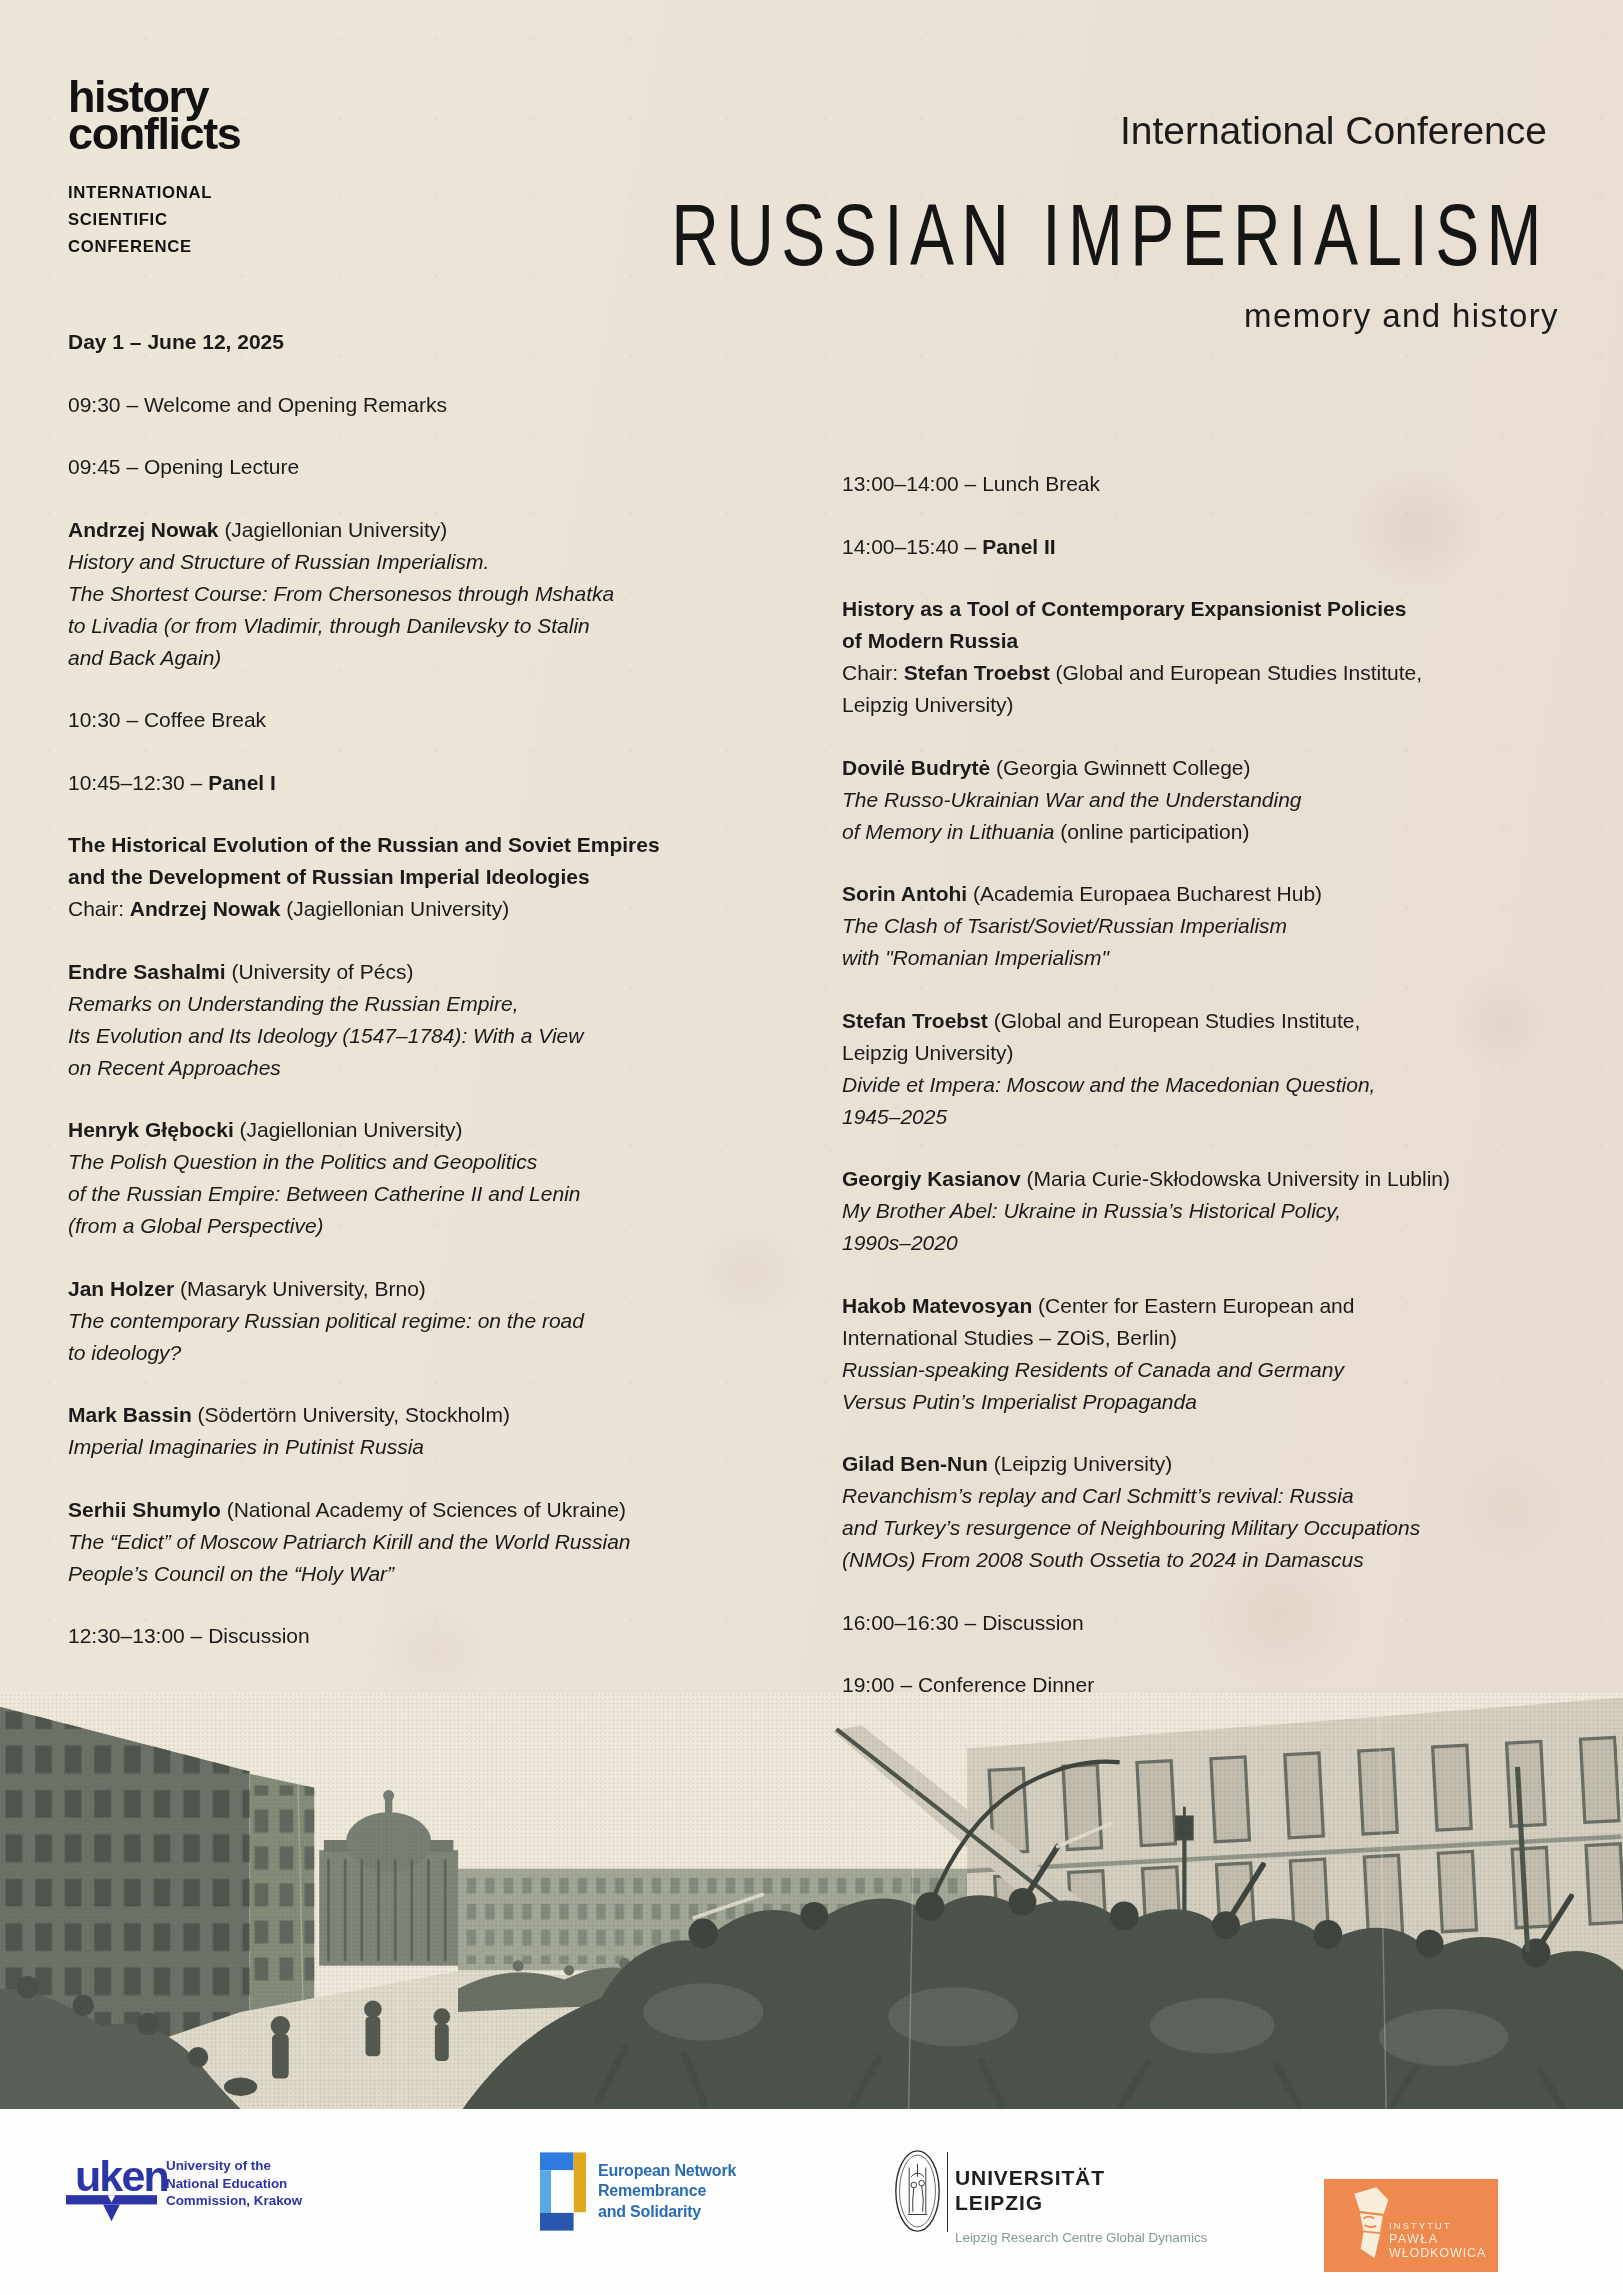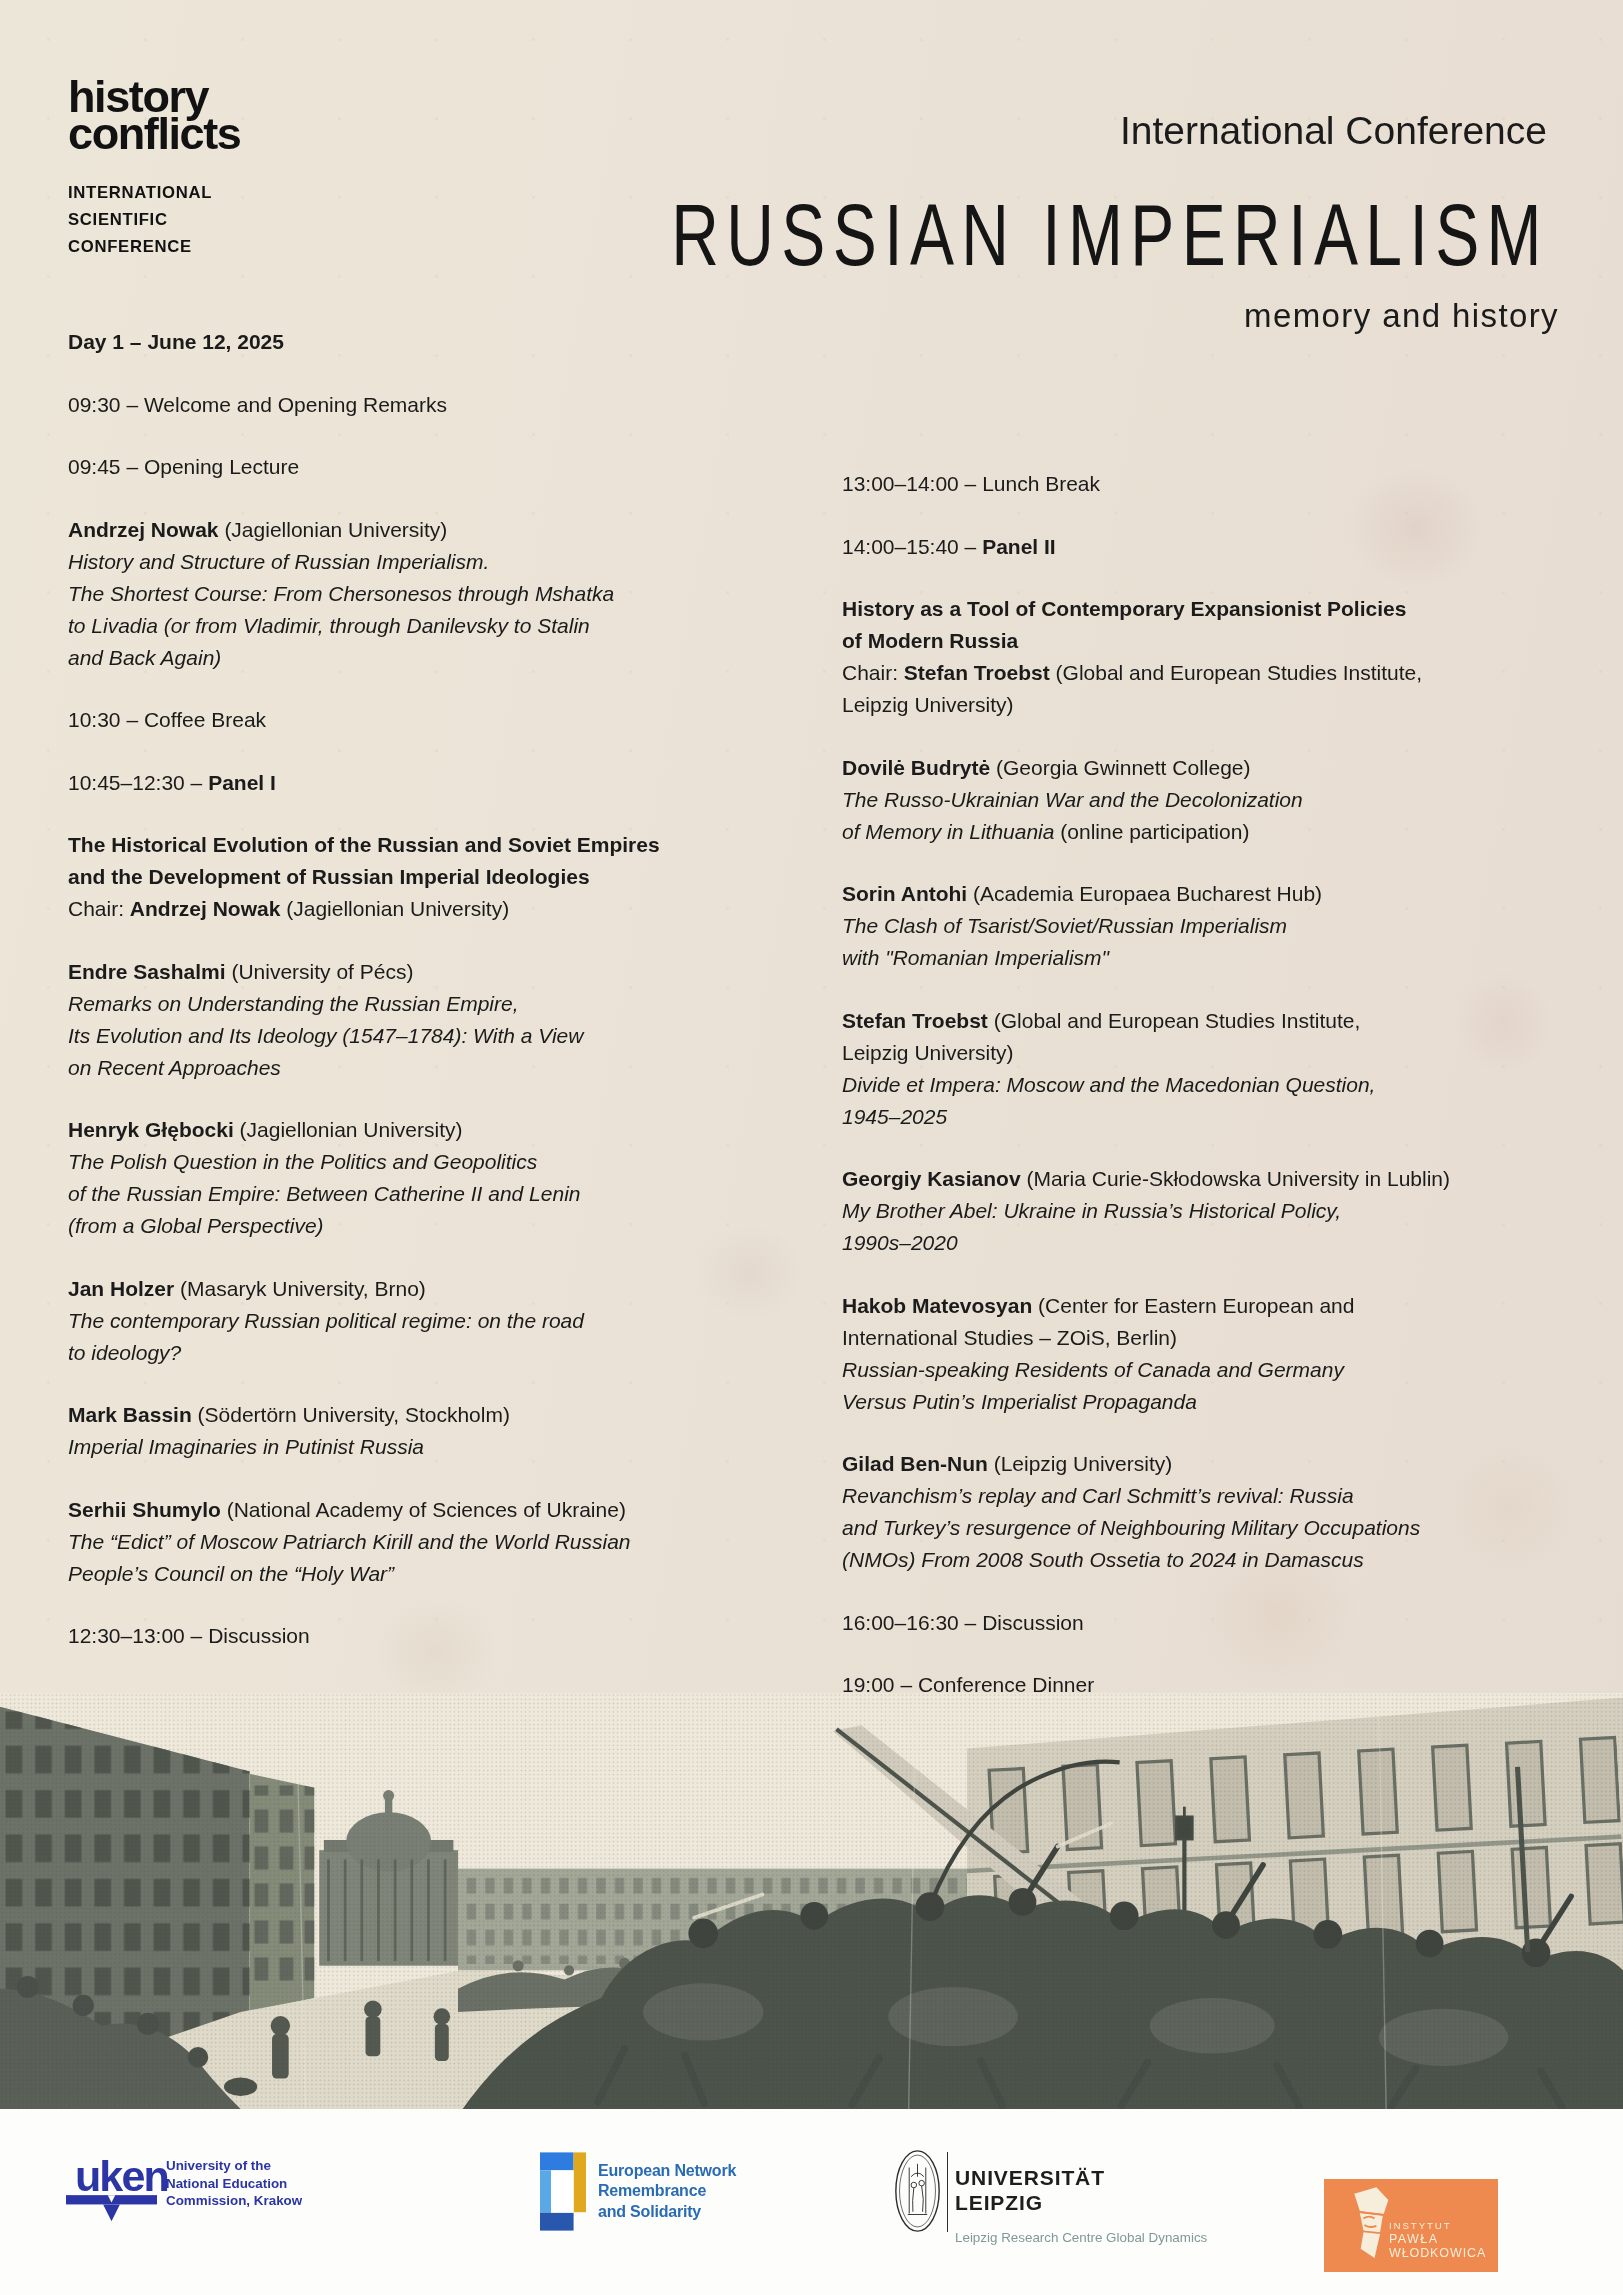--- a/index.html
+++ b/index.html
@@ -165,21 +165,21 @@
       <div class="line"><span class="seg-r">14:00–15:40 – </span><span class="seg-b">Panel II</span></div>
     </div>
     <div class="block">
       <div class="line"><span class="seg-b">History as a Tool of Contemporary Expansionist Policies</span></div>
       <div class="line"><span class="seg-b">of Modern Russia</span></div>
       <div class="line"><span class="seg-r">Chair: </span><span class="seg-b">Stefan Troebst </span><span class="seg-r">(Global and European Studies Institute,</span></div>
       <div class="line"><span class="seg-r">Leipzig University)</span></div>
     </div>
     <div class="block">
       <div class="line"><span class="seg-b">Dovilė Budrytė </span><span class="seg-r">(Georgia Gwinnett College)</span></div>
-      <div class="line"><span class="seg-i">The Russo-Ukrainian War and the Decolonization</span></div>
+      <div class="line"><span class="seg-i">The Russo-Ukrainian War and the Understanding</span></div>
       <div class="line"><span class="seg-i">of Memory in Lithuania </span><span class="seg-r">(online participation)</span></div>
     </div>
     <div class="block">
       <div class="line"><span class="seg-b">Sorin Antohi </span><span class="seg-r">(Academia Europaea Bucharest Hub)</span></div>
       <div class="line"><span class="seg-i">The Clash of Tsarist/Soviet/Russian Imperialism</span></div>
       <div class="line"><span class="seg-i">with "Romanian Imperialism"</span></div>
     </div>
     <div class="block">
       <div class="line"><span class="seg-b">Stefan Troebst </span><span class="seg-r">(Global and European Studies Institute,</span></div>
       <div class="line"><span class="seg-r">Leipzig University)</span></div>

